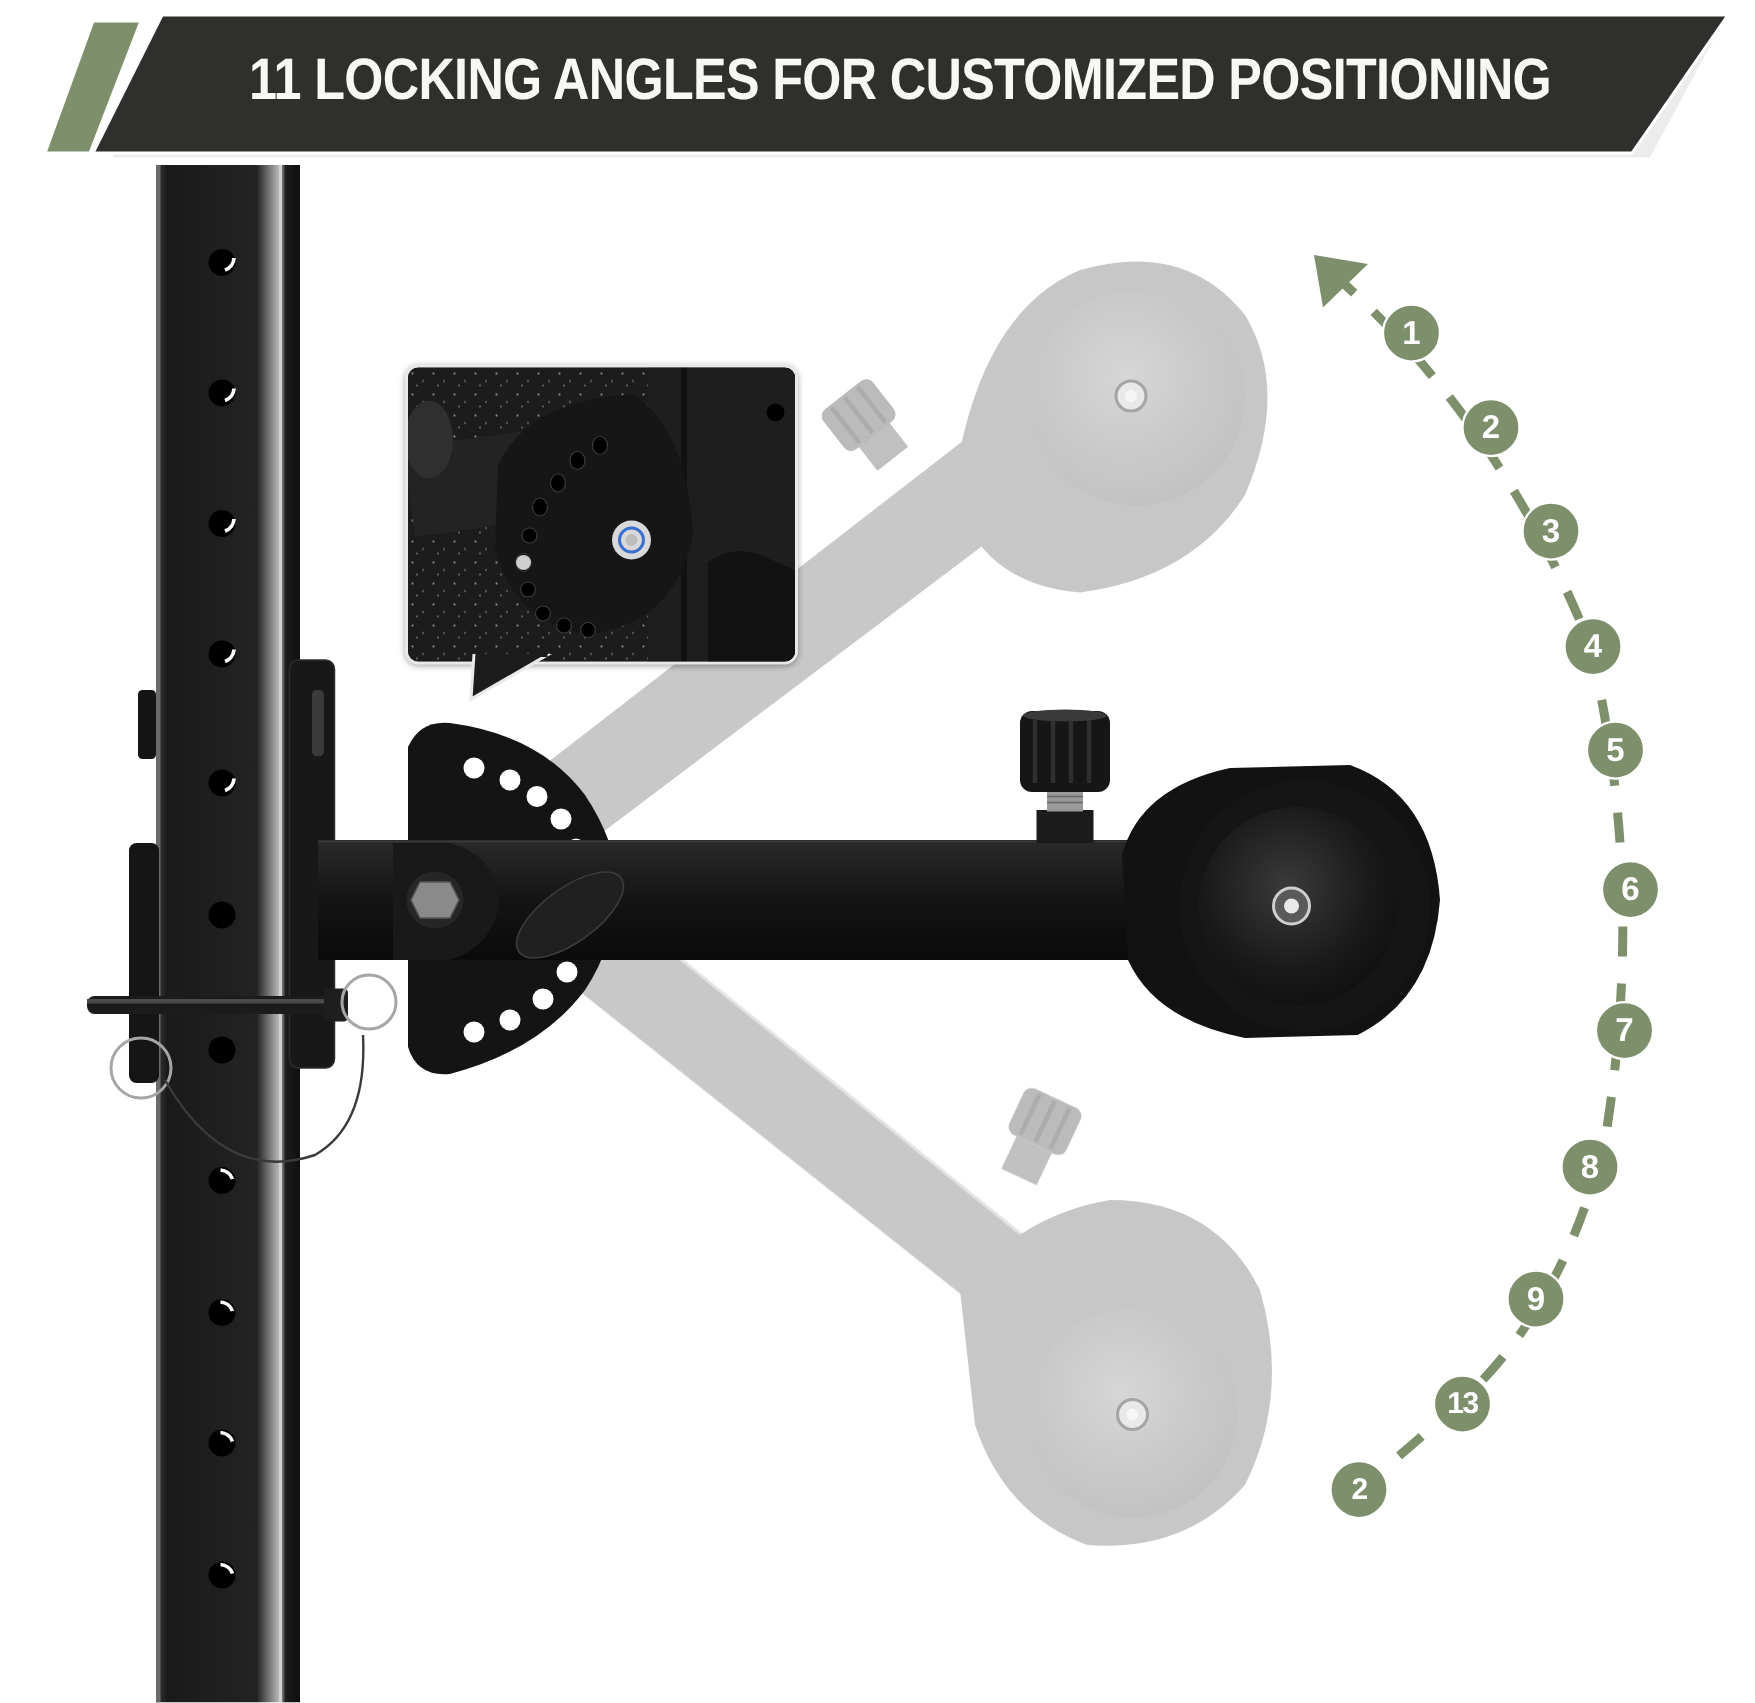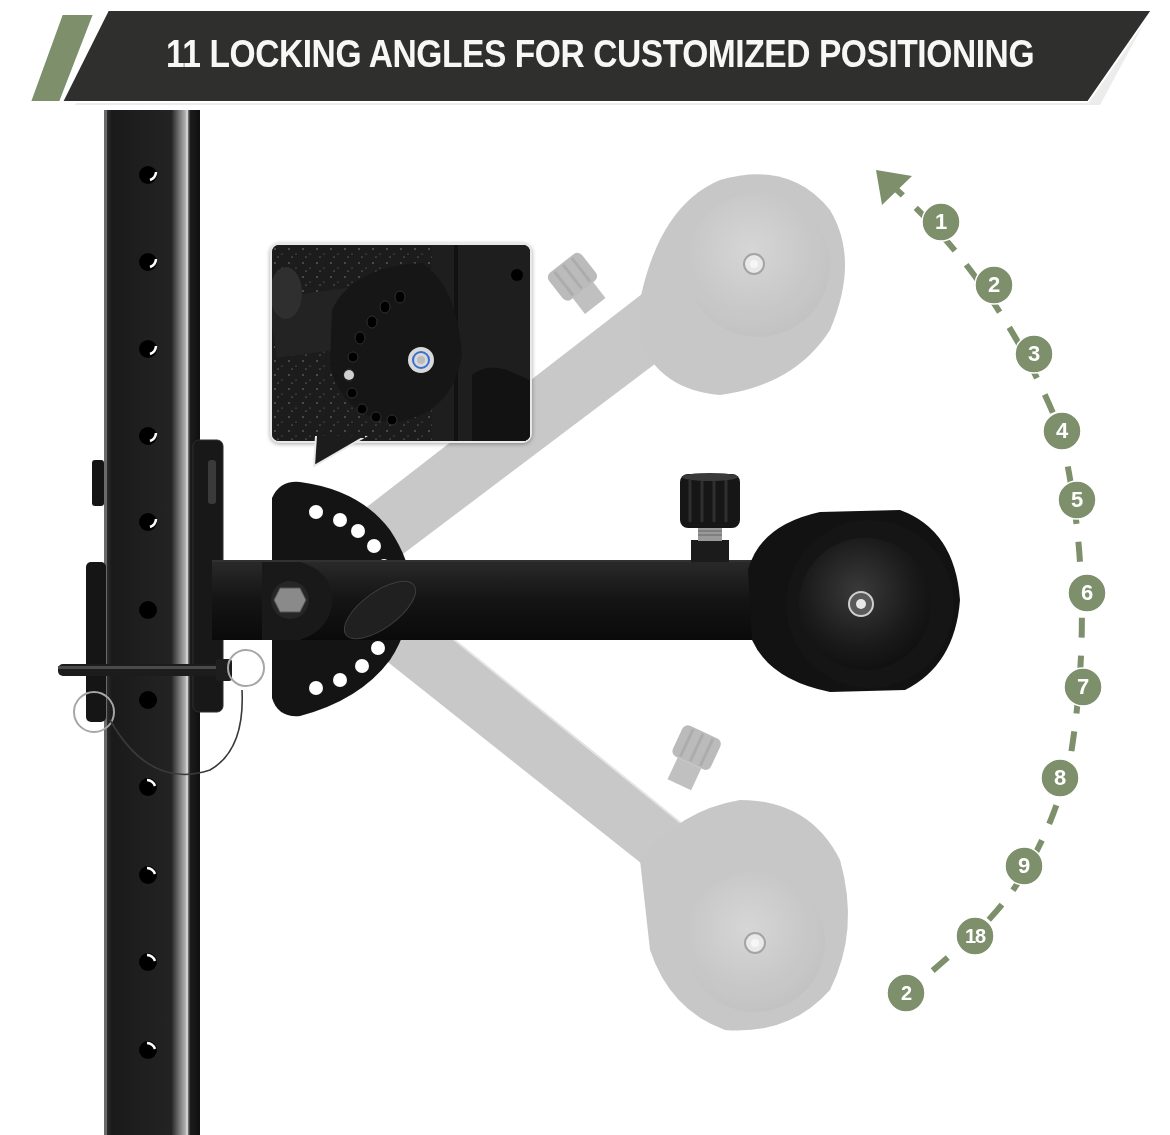--- a/index.html
+++ b/index.html
@@ -202,21 +202,21 @@
   <div>
     <div class="num-label" style="left:921px;top:202px">1</div>
     <div class="num-label" style="left:974px;top:265px">2</div>
     <div class="num-label" style="left:1014px;top:334px">3</div>
     <div class="num-label" style="left:1042px;top:411px">4</div>
     <div class="num-label" style="left:1057px;top:480px">5</div>
     <div class="num-label" style="left:1067px;top:573px">6</div>
     <div class="num-label" style="left:1063px;top:667px">7</div>
     <div class="num-label" style="left:1040px;top:758px">8</div>
     <div class="num-label" style="left:1004px;top:846px">9</div>
-    <div class="num-label two-digit" style="left:955px;top:916px">18</div>
+    <div class="num-label two-digit" style="left:955px;top:916px">13</div>
     <div class="num-label two-digit" style="left:886px;top:973px">2</div>
   </div>
 
   <div class="inset">
     <svg width="258" height="196" viewBox="0 0 258 196">
       <defs>
         <pattern id="speckle" width="14" height="14" patternUnits="userSpaceOnUse">
           <rect width="14" height="14" fill="#1c1c1c"></rect>
           <circle cx="3" cy="4" r="0.7" fill="#9a9a9a"></circle>
           <circle cx="10" cy="9" r="0.6" fill="#7a7a7a"></circle>

